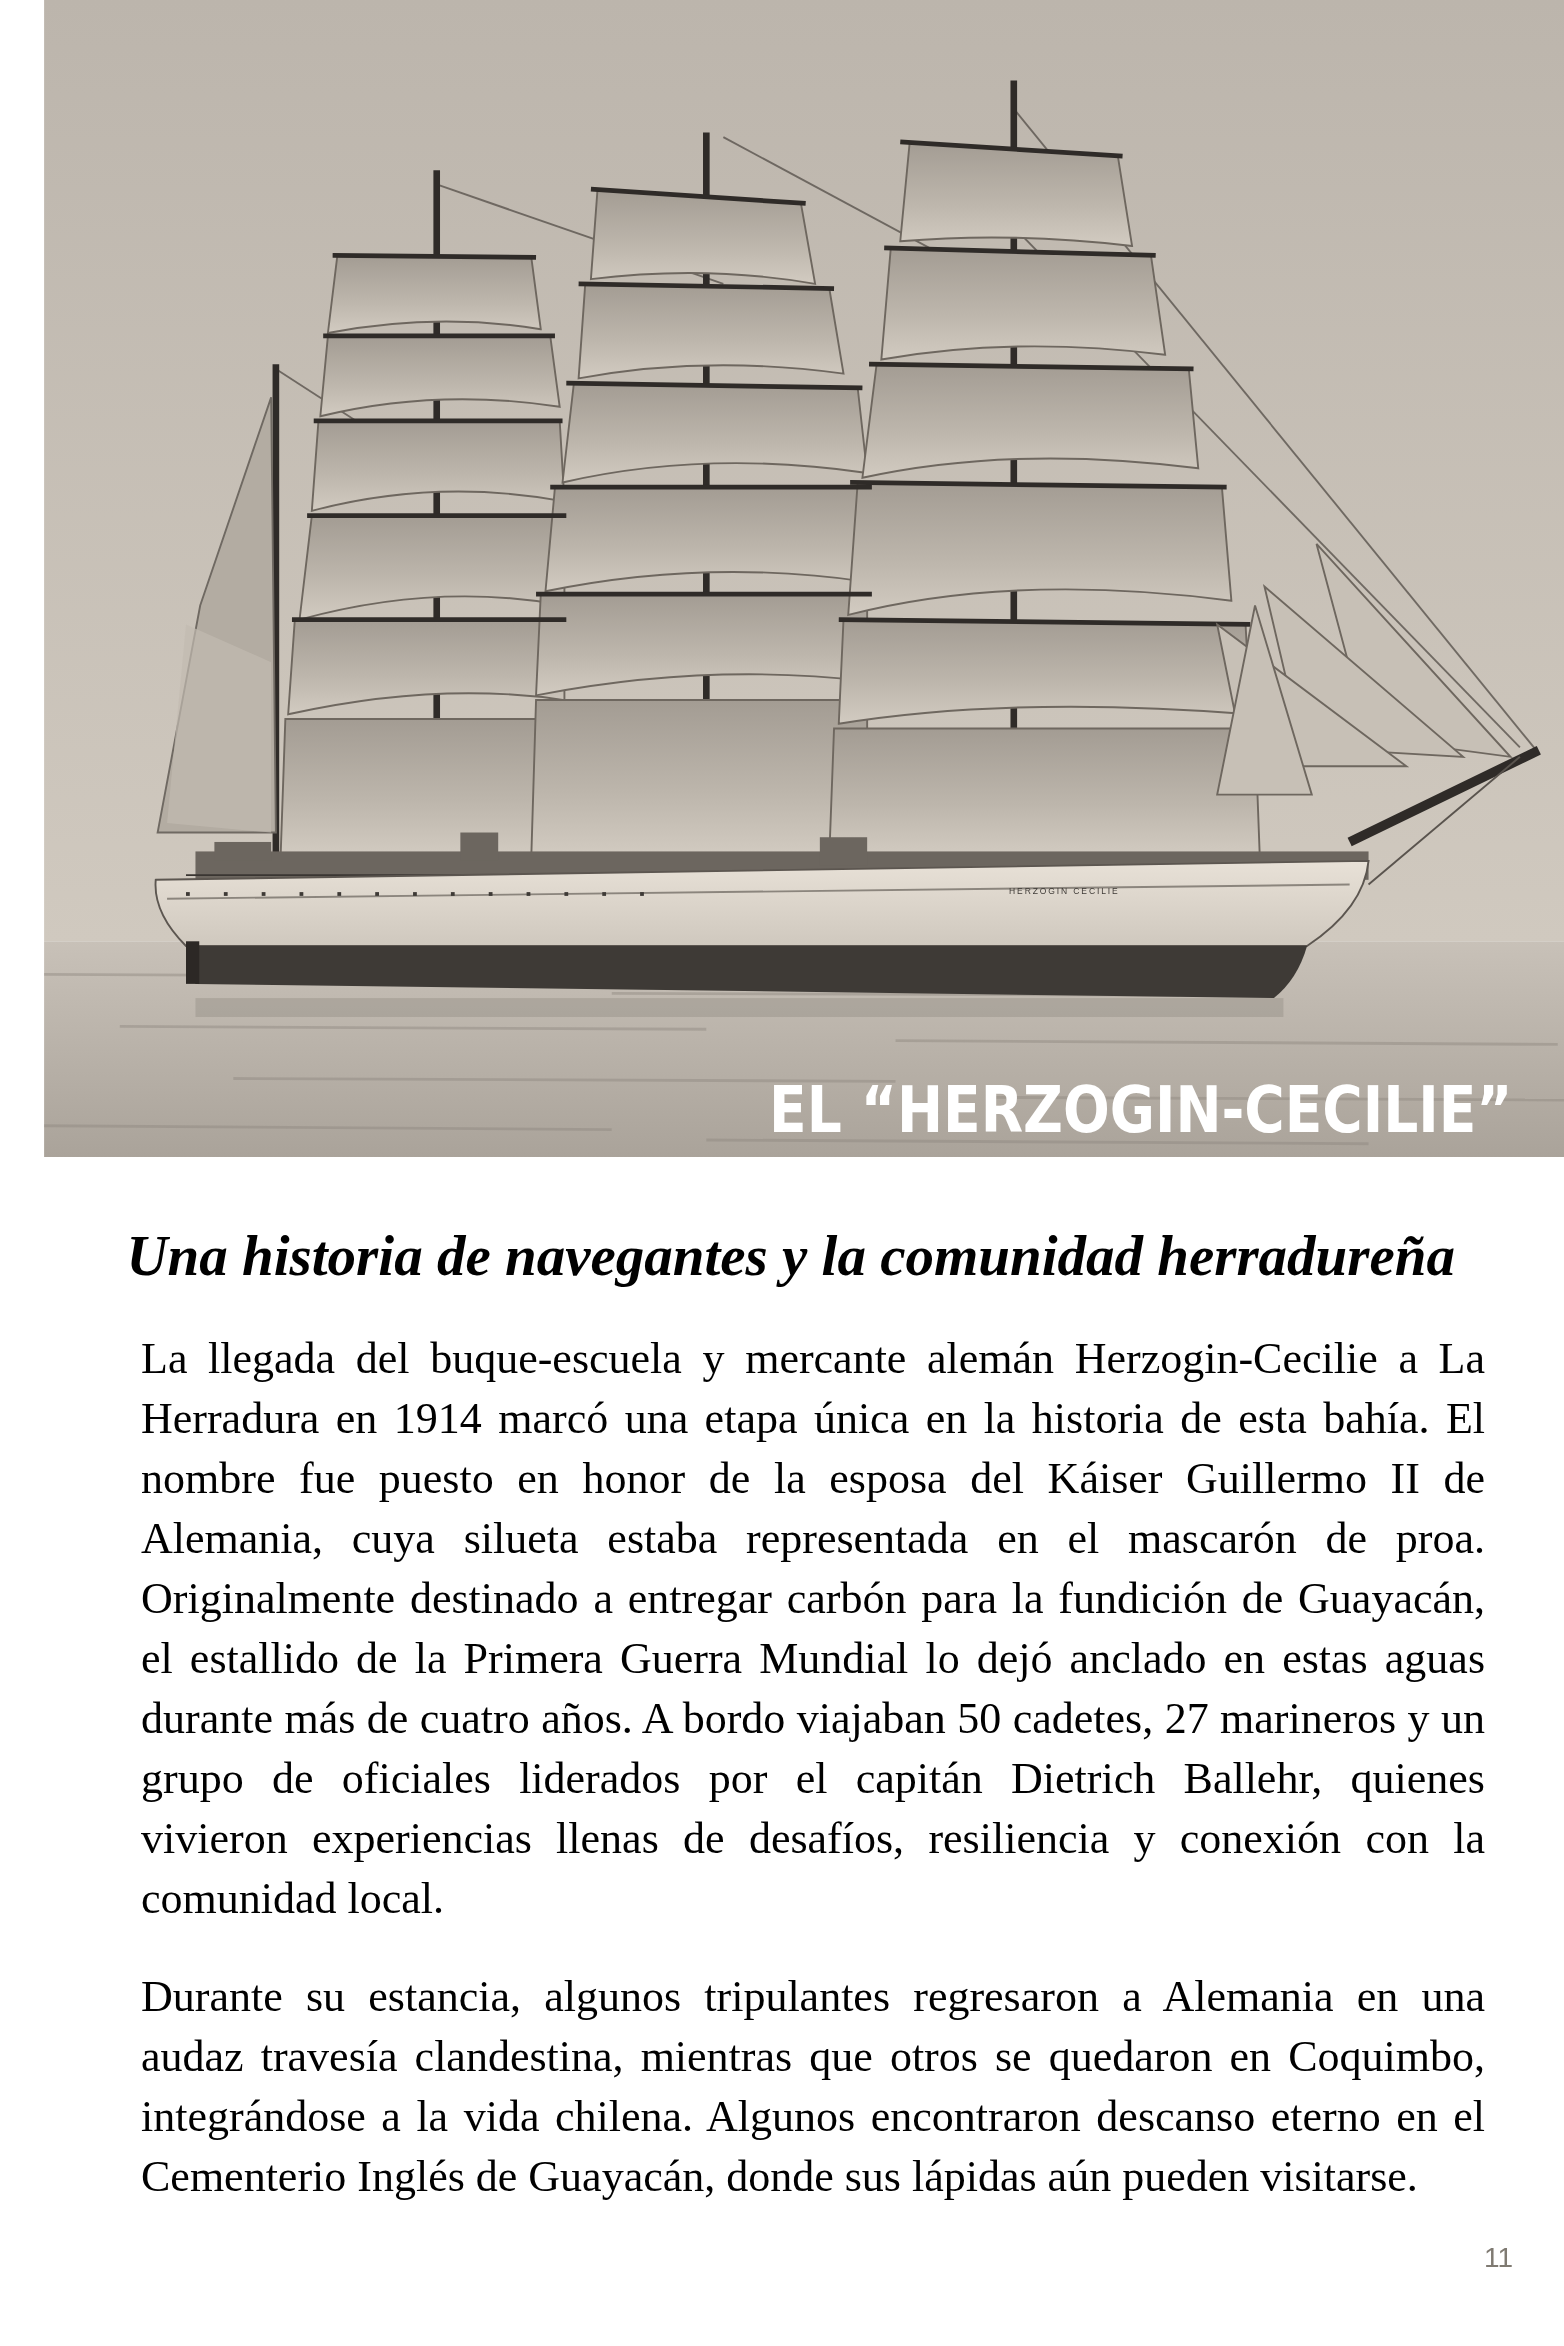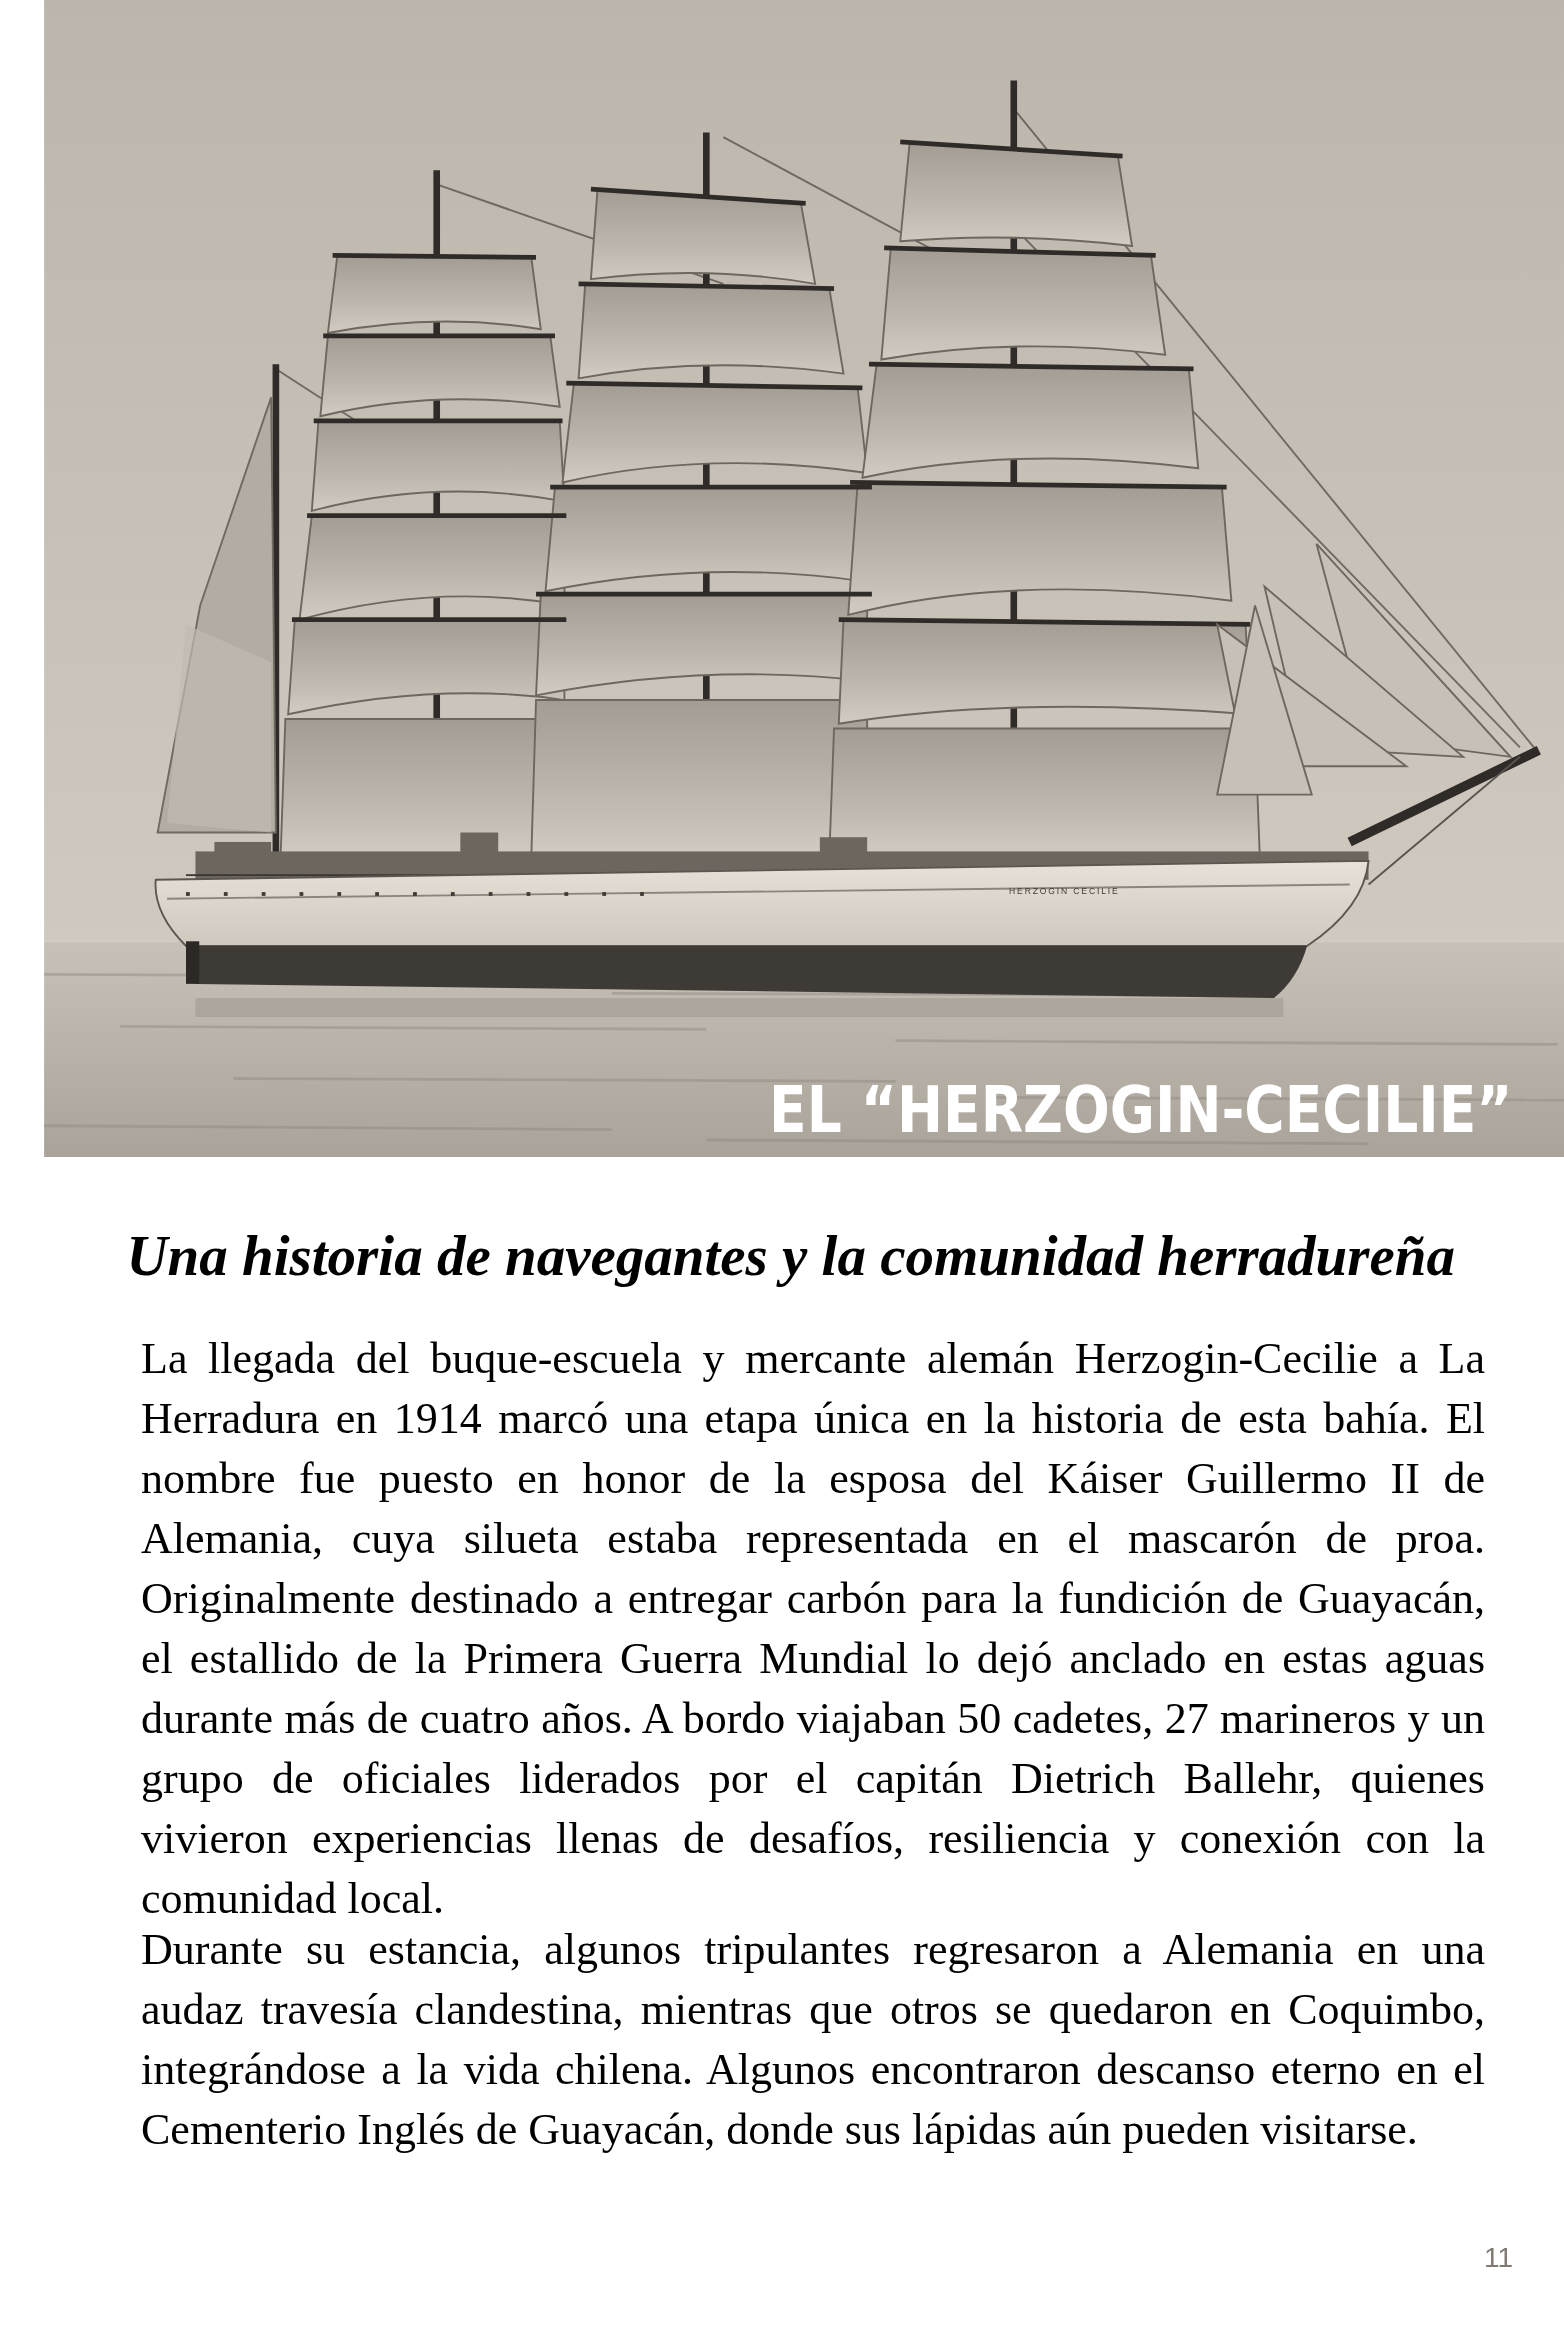--- a/index.html
+++ b/index.html
@@ -51,21 +51,21 @@
     left: 129px;
     width: 1344px;
     margin: 12px;
     font-family: "Liberation Serif", serif;
     font-size: 44px;
     line-height: 60px;
     text-align: justify;
     color: #000000;
   }
   .p1 { top: 1317px; }
-  .p2 { top: 1908px; }
+  .p2 { top: 1955px; }
   .page-number {
     position: absolute;
     left: 1484px;
     top: 2242px;
     font-family: "Liberation Sans", sans-serif;
     font-size: 28px;
     line-height: 32px;
     color: #7f7a72;
   }
 </style>

